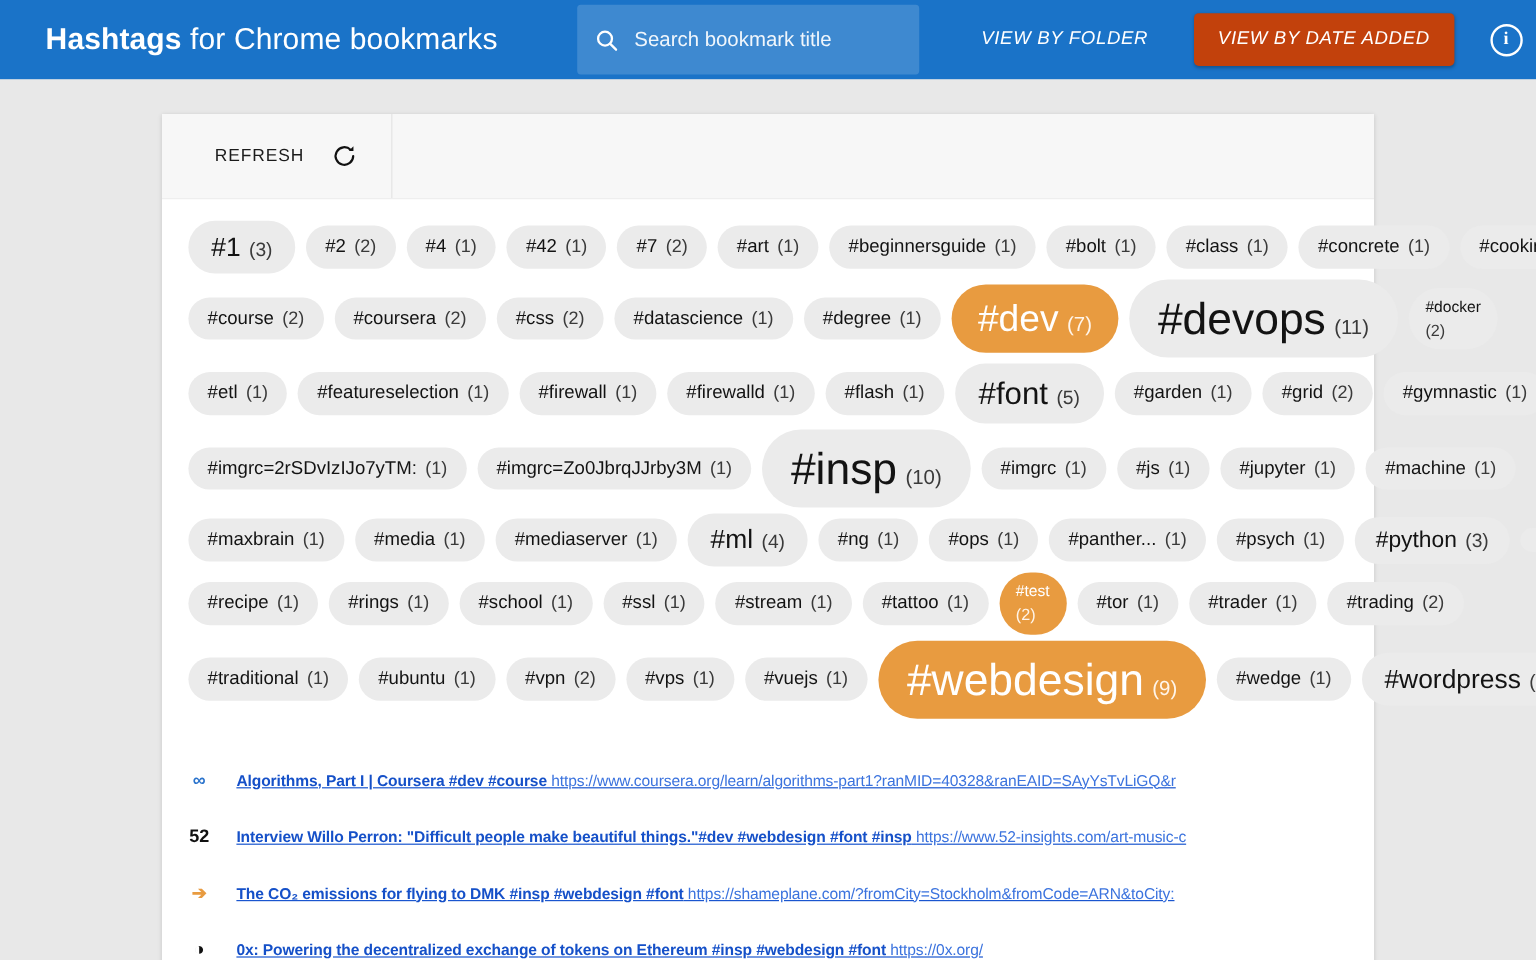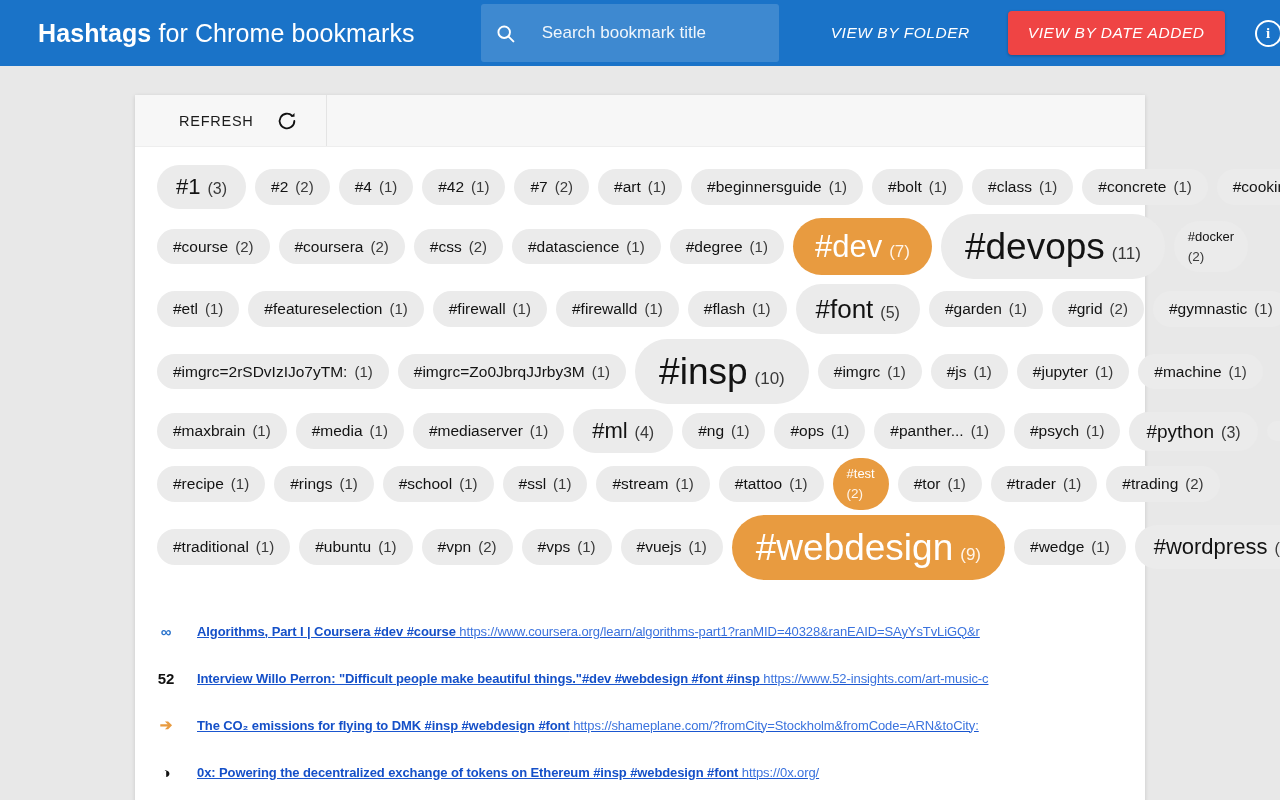--- a/index.html
+++ b/index.html
@@ -31,21 +31,21 @@
   #brand .strong { font-weight: 700; }
   #searchbox {
     margin-left: 66px;
     width: 306px;
     height: 58px;
     background: rgba(255,255,255,.16);
     border-radius: 3px;
     display: flex;
     align-items: center;
     padding: 0 14px;
-    gap: 24px;
+    gap: 11px;
   }
   #searchbox svg { flex: 0 0 auto; display:block; }
   #search-input {
     flex: 1 1 auto;
     background: transparent;
     border: none;
     outline: none;
     color: #ffffff;
     font-size: 17px;
     font-family: "Liberation Sans", sans-serif;
@@ -60,21 +60,21 @@
     font-weight: 500;
     padding: 11px 16px;
     cursor: pointer;
     white-space: nowrap;
     font-family: "Liberation Sans", sans-serif;
     font-style: italic;
   }
   #view-folder-btn { margin-left: 36px; }
   #view-date-btn {
     margin-left: 22px;
-    background: #ef4444;
+    background: #c2410c;
     border-radius: 4px;
     padding: 13px 20px;
     box-shadow: 0 1px 3px rgba(0,0,0,.28);
   }
   #info-btn {
     margin-left: 30px;
     width: 27px; height: 27px;
     border-radius: 50%;
     border: 2px solid #ffffff;
     color: #ffffff;
@@ -88,21 +88,21 @@
   
   #card {
     position: absolute;
     left: 135px; top: 95px;
     width: 1010px;
     min-height: 705px;
     background: #ffffff;
     box-shadow: 0 1px 4px rgba(0,0,0,.14);
   }
   #toolbar {
-    height: 52px;
+    height: 71px;
     background: #f7f7f7;
     display: flex;
     align-items: stretch;
     border-bottom: 1px solid #eeeeee;
   }
   #refresh-cell {
     width: 192px;
     display: flex;
     align-items: center;
     gap: 22px;

